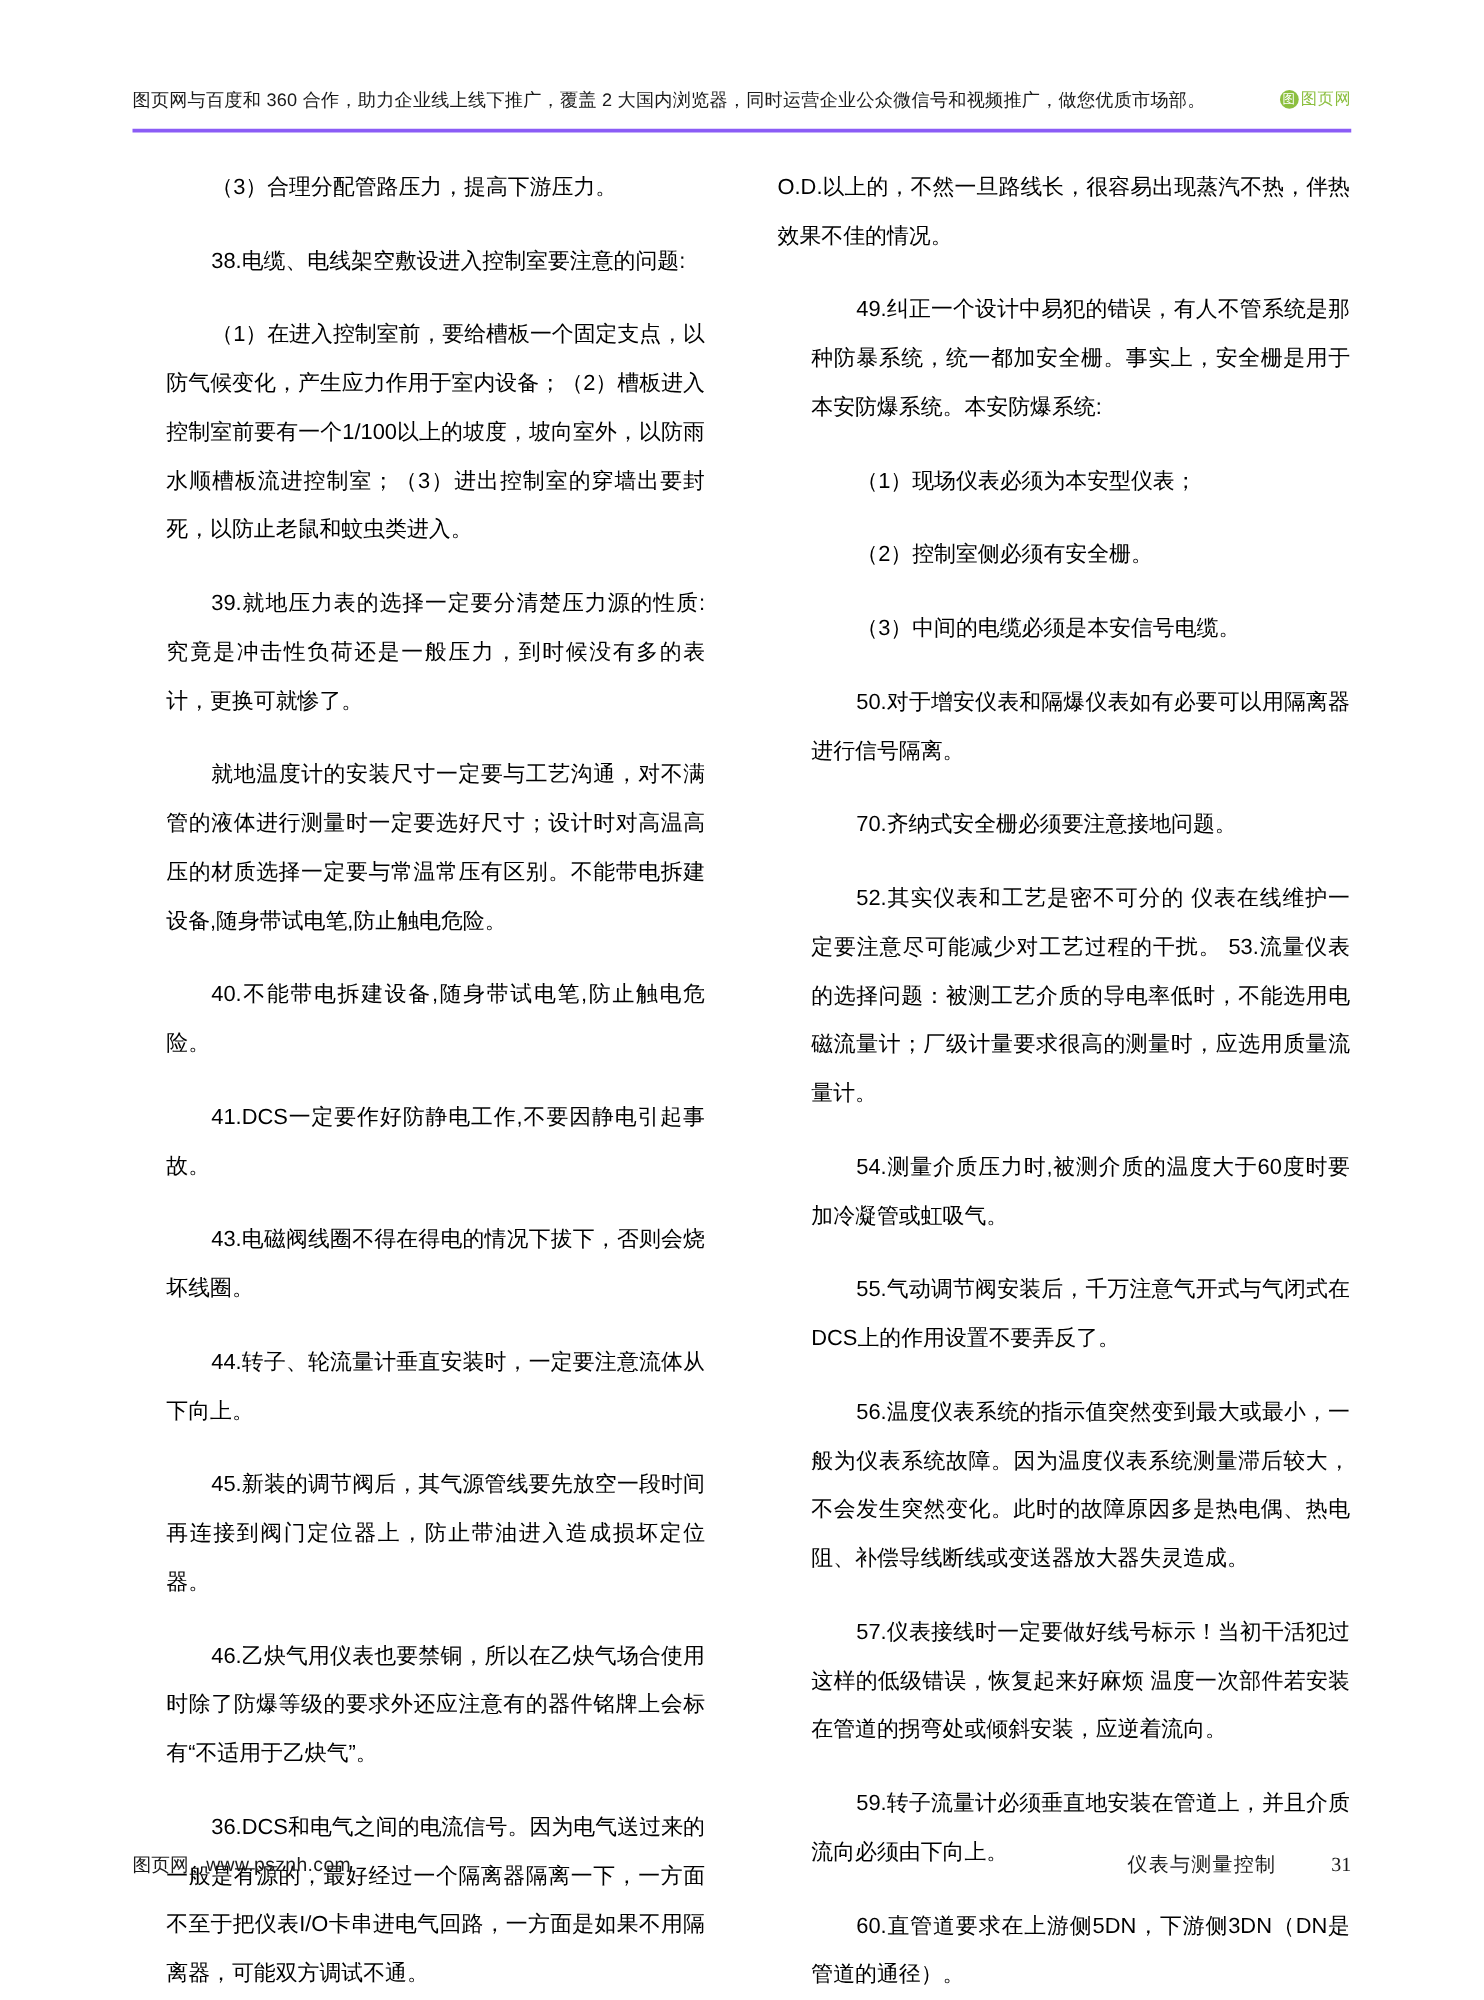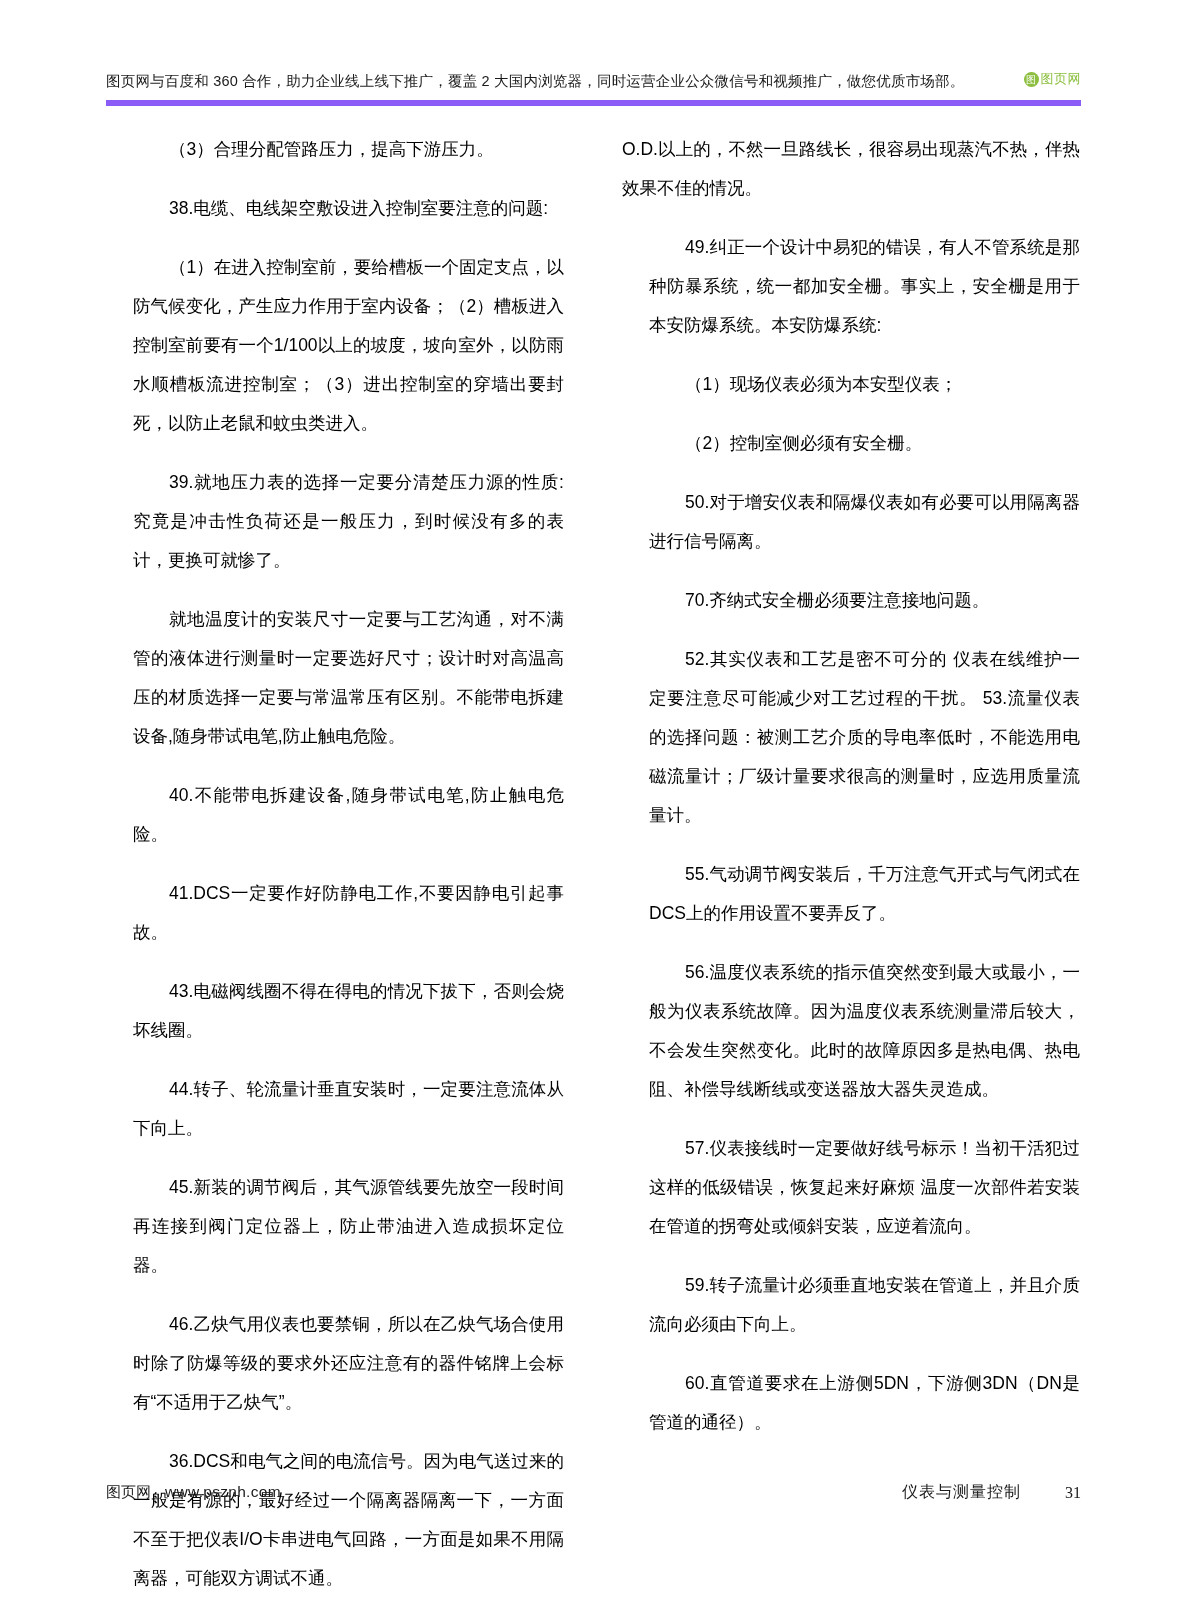--- a/index.html
+++ b/index.html
@@ -21,21 +21,21 @@
     overflow: hidden;
   }
 
   
   .header {
     position: absolute;
     left: 106px;
     top: 72px;
     width: 975px;
     height: 34px;
-    border-bottom: 6px solid #8b5cf6;
+    border-bottom: 3px solid #8b5cf6;
     box-sizing: border-box;
     display: flex;
     align-items: flex-start;
     justify-content: space-between;
   }
   .header-text {
     font-size: 14.5px;
     line-height: 18px;
     letter-spacing: 0.2px;
     color: #1a1a1a;
@@ -153,23 +153,25 @@
       <p class="para indent">46.乙炔气用仪表也要禁铜，所以在乙炔气场合使用时除了防爆等级的要求外还应注意有的器件铭牌上会标有“不适用于乙炔气”。</p>
       <p class="para indent">36.DCS和电气之间的电流信号。因为电气送过来的一般是有源的，最好经过一个隔离器隔离一下，一方面不至于把仪表I/O卡串进电气回路，一方面是如果不用隔离器，可能双方调试不通。</p>
       <p class="para indent">48.给仪表管路的蒸汽伴热，伴热管最好用12</p>
     </div>
 
     <div class="col">
       <p class="para">O.D.以上的，不然一旦路线长，很容易出现蒸汽不热，伴热效果不佳的情况。</p>
       <p class="para indent">49.纠正一个设计中易犯的错误，有人不管系统是那种防暴系统，统一都加安全栅。事实上，安全栅是用于本安防爆系统。本安防爆系统:</p>
       <p class="para indent">（1）现场仪表必须为本安型仪表；</p>
       <p class="para indent">（2）控制室侧必须有安全栅。</p>
+      <p class="para indent">（3）中间的电缆必须是本安信号电缆。</p>
       <p class="para indent">50.对于增安仪表和隔爆仪表如有必要可以用隔离器进行信号隔离。</p>
       <p class="para indent">70.齐纳式安全栅必须要注意接地问题。</p>
       <p class="para indent">52.其实仪表和工艺是密不可分的 仪表在线维护一定要注意尽可能减少对工艺过程的干扰。 53.流量仪表的选择问题：被测工艺介质的导电率低时，不能选用电磁流量计；厂级计量要求很高的测量时，应选用质量流量计。</p>
+      <p class="para indent">54.测量介质压力时,被测介质的温度大于60度时要加冷凝管或虹吸气。</p>
       <p class="para indent">55.气动调节阀安装后，千万注意气开式与气闭式在DCS上的作用设置不要弄反了。</p>
       <p class="para indent">56.温度仪表系统的指示值突然变到最大或最小，一般为仪表系统故障。因为温度仪表系统测量滞后较大，不会发生突然变化。此时的故障原因多是热电偶、热电阻、补偿导线断线或变送器放大器失灵造成。</p>
       <p class="para indent">57.仪表接线时一定要做好线号标示！当初干活犯过这样的低级错误，恢复起来好麻烦 温度一次部件若安装在管道的拐弯处或倾斜安装，应逆着流向。</p>
       <p class="para indent">59.转子流量计必须垂直地安装在管道上，并且介质流向必须由下向上。</p>
       <p class="para indent">60.直管道要求在上游侧5DN，下游侧3DN（DN是管道的通径）。</p>
     </div>
 
   </div>
 
   <div class="footer">

